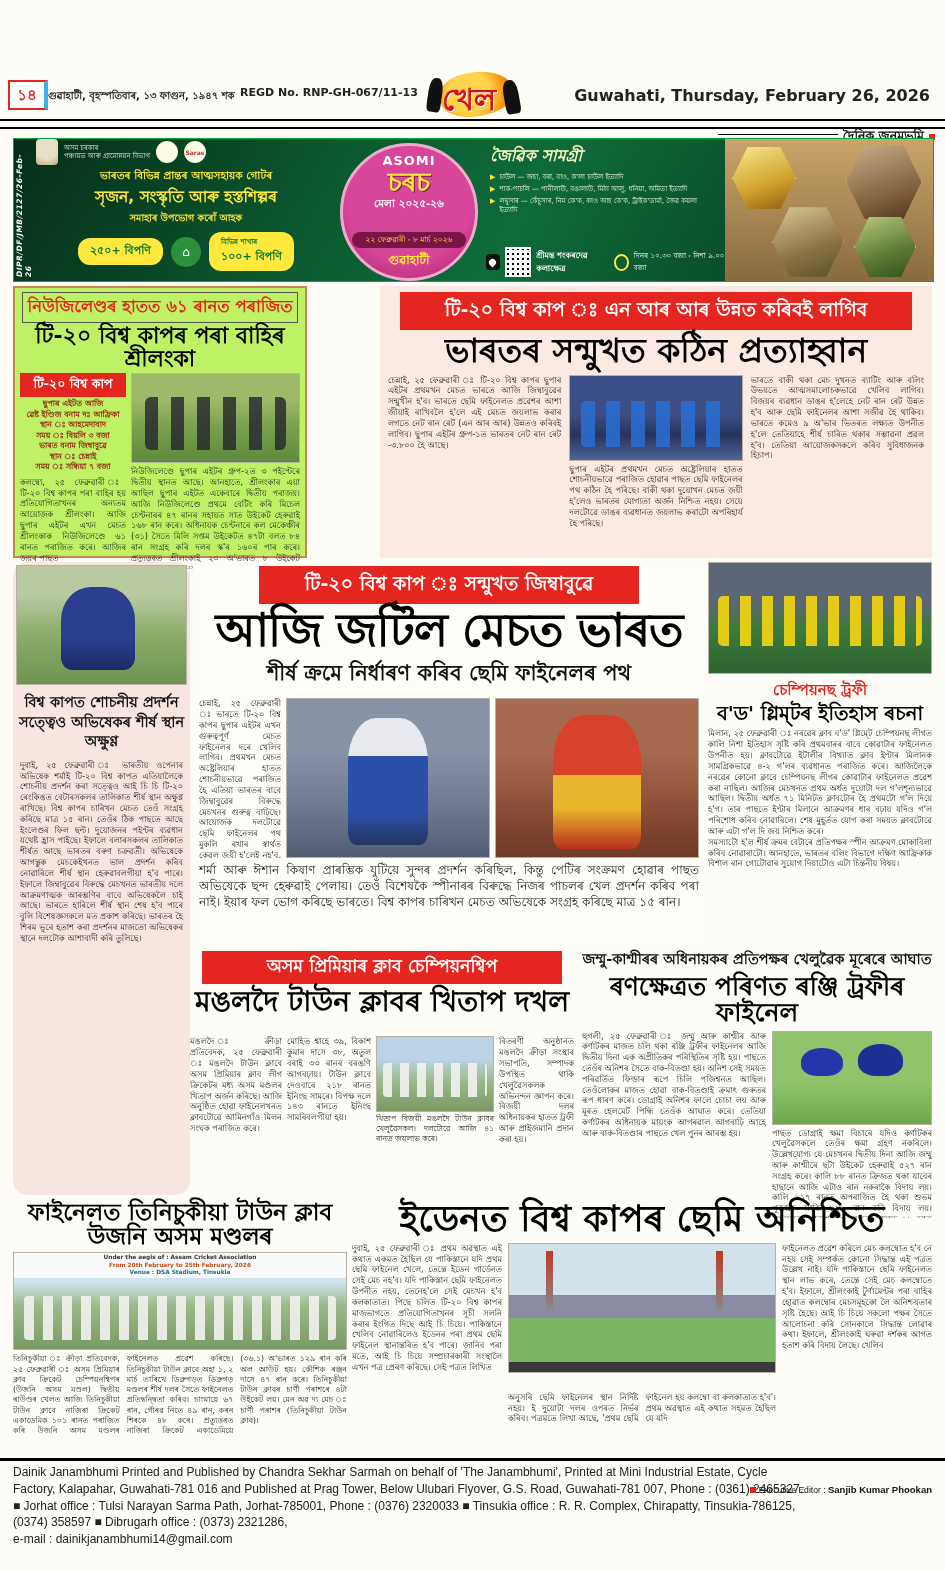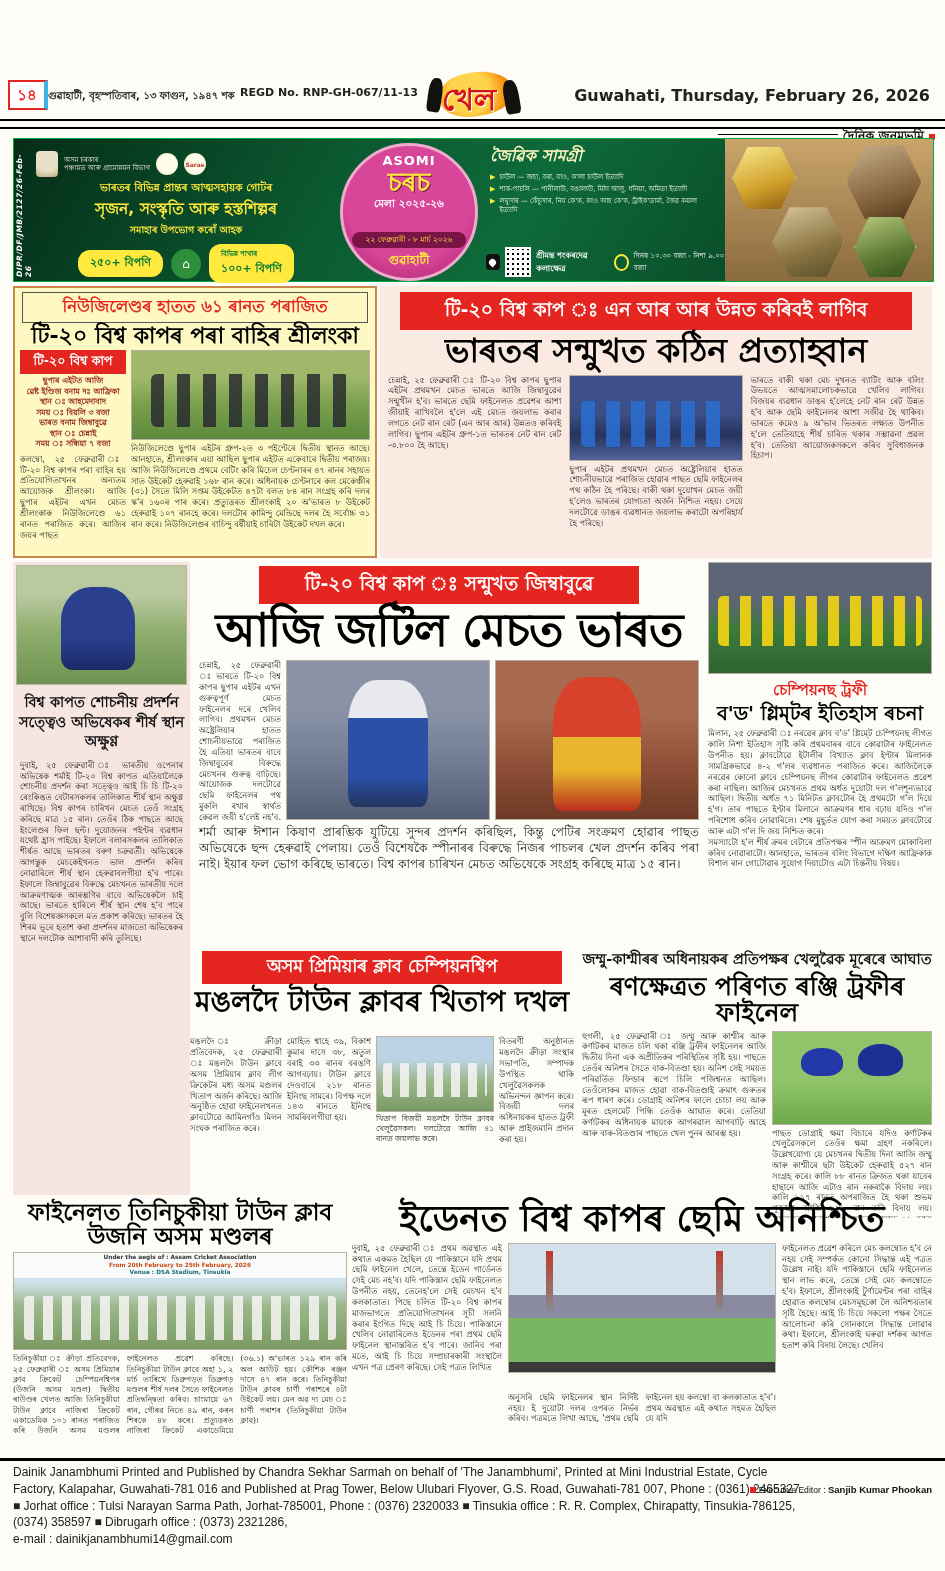--- a/index.html
+++ b/index.html
@@ -24,21 +24,21 @@
   .mast{left:412px;top:70px;width:120px;height:50px;}
   .splash{position:absolute;left:28px;top:2px;width:74px;height:44px;border-radius:50% 60% 55% 50%;
           background:radial-gradient(circle at 40% 45%,#ffd44d 0 40%,#f5920e 70%,#d96b07);transform:rotate(-8deg);}
   .mast-txt{position:absolute;left:30px;top:6px;font-size:30px;font-weight:900;color:#d61318;text-shadow:1px 1px 0 #fff;}
   .sil{position:absolute;background:#111;}
   
   .ad{left:13px;top:138px;width:919px;height:142px;display:flex;color:#fff;
       background:linear-gradient(120deg,#052d18 0%,#0b5a31 35%,#0e6b3a 55%,#06351d 100%);border:1px solid #0a4; }
   .dipr{position:absolute;left:1px;top:4px;height:134px;writing-mode:vertical-rl;transform:rotate(180deg);
         font-size:7.5px;font-weight:700;font-style:italic;color:#fff;letter-spacing:.5px;}
-  .ad-left{width:300px;margin-left:20px;padding:12px 2px;display:flex;flex-direction:column;}
+  .ad-left{width:300px;margin-left:20px;padding:0 2px;display:flex;flex-direction:column;}
   .ad-logos{display:flex;align-items:center;gap:6px;}
   .emblem{width:22px;height:26px;background:radial-gradient(circle at 50% 35%,#e8dfc8 0 55%,#b9a878);border-radius:4px;}
   .gvt{font-size:6.8px;line-height:1.25;color:#f3efdf;}
   .logo-c{width:22px;height:22px;border-radius:50%;background:radial-gradient(circle,#fefbe8 0 55%,#cde6b0);}
   .tag1{color:#ffe93c;font-weight:700;font-size:10.5px;margin-top:3px;}
   .tag2{color:#ffe93c;font-weight:900;font-size:15.5px;}
   .tag3{color:#ffe93c;font-weight:700;font-size:9.5px;}
   .pills{display:flex;align-items:center;gap:8px;margin-top:6px;justify-content:center;}
   .pill{background:#ffe93c;color:#073;font-weight:800;font-size:11px;border-radius:12px;padding:4px 12px;}
   .pill small{display:block;font-size:7px;font-weight:700;}
@@ -61,34 +61,34 @@
   .pin i{width:7px;height:7px;border-radius:50% 50% 50% 0;background:#fff;transform:rotate(-45deg);}
   .qr{width:26px;height:26px;background:
       repeating-linear-gradient(0deg,#000 0 2px,#fff 2px 5px),
       repeating-linear-gradient(90deg,#000 0 2px,#fff 2px 5px);background-blend-mode:screen;border:2px solid #fff;}
   .venue{font-size:8px;font-weight:800;color:#fff;}
   .clock{width:13px;height:13px;border-radius:50%;border:2px solid #ffe93c;}
   .timing{font-size:7.2px;color:#fff;}
   .hexes{width:208px;flex:none;position:relative;background:linear-gradient(180deg,#caa46a,#8a6b3e);}
   .hex{position:absolute;clip-path:polygon(25% 3%,75% 3%,98% 50%,75% 97%,25% 97%,2% 50%);border:2px solid #fff;}
   
-  .sl{left:13px;top:286px;width:364px;height:272px;border:2.5px solid #c9874b;background:#fef9c3;padding:3px 5px;box-sizing:border-box;}
+  .sl{left:13px;top:286px;width:294px;height:272px;border:2.5px solid #c9874b;background:#bef264;padding:3px 5px;box-sizing:border-box;}
   .sl-kick{border:1px solid #555;color:#e52520;font-weight:800;font-size:16.5px;text-align:center;padding:1px 2px;margin:1px 2px;}
   .sl-hl{font-size:22px;}
   .sl-grid{display:grid;grid-template-columns:106px 1fr;gap:5px;margin-top:3px;height:196px;overflow:hidden;}
   .sl-label{font-size:12.5px;padding:2px 0;margin-bottom:2px;}
   .sched{color:#8f1c12;font-weight:700;font-size:7.8px;line-height:1.35;text-align:center;white-space:pre-line;}
   
   .chal{left:380px;top:286px;width:552px;height:272px;background:#fbeae1;padding:6px 8px;box-sizing:border-box;}
   .chal-kick{font-size:19px;margin:0 12px;padding:3px 0;}
   .chal-hl{font-size:33px;margin:4px 0 6px;}
   .chal-cols{display:flex;gap:8px;height:166px;overflow:hidden;}
   .chal-col{flex:1;}
   
-  .sb{left:13px;top:562px;width:177px;height:633px;background:#f7e5e0;box-sizing:border-box;padding:3px;}
+  .sb{left:13px;top:562px;width:177px;height:633px;background:#f7e5e0;box-sizing:border-box;padding:3px;border-radius:15px;}
   .sb-hl{font-size:14.5px;font-weight:800;text-align:center;line-height:1.35;padding:8px 2px 6px;}
   
   .cp{left:193px;top:562px;width:512px;height:386px;box-sizing:border-box;padding:2px 6px;background:#fffdf7;}
   .cp-kick{font-size:19px;width:380px;margin:2px auto;padding:3px 0;}
   .cp-hl{font-size:46px;letter-spacing:-1px;margin-top:2px;}
   .cp-sub{font-size:21px;font-weight:800;text-align:center;margin-top:3px;}
   .cp-row{display:flex;gap:5px;margin-top:6px;height:160px;}
   .cp-cap{margin-top:5px;font-size:12px;}
   
   .ch{left:708px;top:562px;width:224px;height:386px;box-sizing:border-box;}
@@ -256,20 +256,21 @@
     <div class="photo" style="height:118px;background:linear-gradient(180deg,#b9c9a0 0 25%,#8fae6d 55%,#6e9350);">
       <div style="position:absolute;left:26%;top:18%;width:44%;height:70%;background:linear-gradient(180deg,#2b3f8f 0 60%,#1c2a66);border-radius:40% 40% 15% 15%;"></div>
     </div>
     <div class="sb-hl">বিশ্ব কাপত শোচনীয় প্ৰদৰ্শন সত্ত্বেও অভিষেকৰ শীৰ্ষ স্থান অক্ষুণ্ণ</div>
     <div class="bt jt" style="padding:2px 4px;">দুবাই, ২৫ ফেব্ৰুৱাৰী ঃ ভাৰতীয় ওপেনাৰ অভিষেক শৰ্মাই টি-২০ বিশ্ব কাপত এতিয়ালৈকে শোচনীয় প্ৰদৰ্শন কৰা সত্ত্বেও আই চি চি টি-২০ ৰেংকিঙত বেটাৰসকলৰ তালিকাত শীৰ্ষ স্থান অক্ষুণ্ণ ৰাখিছে। বিশ্ব কাপৰ চাৰিখন মেচত তেওঁ সংগ্ৰহ কৰিছে মাত্ৰ ১৫ ৰান। তেওঁৰ ঠিক পাছতে আছে ইংলেণ্ডৰ ফিল ছল্ট। দুয়োজনৰ পইণ্টৰ ব্যৱধান যথেষ্ট হ্ৰাস পাইছে। ইফালে বলাৰসকলৰ তালিকাত শীৰ্ষত আছে ভাৰতৰ বৰুণ চক্ৰৱৰ্তী। অভিষেকে আগন্তুক মেচকেইখনত ভাল প্ৰদৰ্শন কৰিব নোৱাৰিলে শীৰ্ষ স্থান হেৰুৱাবলগীয়া হ'ব পাৰে। ইফালে জিম্বাবুৱেৰ বিৰুদ্ধে মেচখনত ভাৰতীয় দলে আক্ৰমণাত্মক আৰম্ভণিৰ বাবে অভিষেকলৈ চাই আছে। ভাৰতে হাৰিলে শীৰ্ষ স্থান শেষ হ'ব পাৰে বুলি বিশেষজ্ঞসকলে মত প্ৰকাশ কৰিছে। ভাৰতৰ হৈ শিৰম ভূৰে হতাশ কৰা প্ৰদৰ্শনৰ মাজতো অভিষেকৰ স্থানে দলটোক আশাবাদী কৰি তুলিছে।</div>
   </div>
 
   <div class="abs cp">
     <div class="redbox cp-kick">টি-২০ বিশ্ব কাপ ঃ সন্মুখত জিম্বাবুৱে</div>
     <div class="hl cp-hl">আজি জটিল মেচত ভাৰত</div>
+    <div class="cp-sub">শীৰ্ষ ক্ৰমে নিৰ্ধাৰণ কৰিব ছেমি ফাইনেলৰ পথ</div>
     <div class="cp-row">
       <div class="bt jt" style="width:82px;flex:none;overflow:hidden;">চেন্নাই, ২৫ ফেব্ৰুৱাৰী ঃ ভাৰতে টি-২০ বিশ্ব কাপৰ ছুপাৰ এইটৰ এখন গুৰুত্বপূৰ্ণ মেচত ফাইনেলৰ দৰে খেলিব লাগিব। প্ৰথমখন মেচত অষ্ট্ৰেলিয়াৰ হাতত শোচনীয়ভাৱে পৰাজিত হৈ এতিয়া ভাৰতৰ বাবে জিম্বাবুৱেৰ বিৰুদ্ধে মেচখনৰ গুৰুত্ব বাঢ়িছে। আয়োজক দলটোৱে ছেমি ফাইনেলৰ পথ মুকলি ৰখাৰ স্বাৰ্থত কেৱল জয়ী হ'লেই নহ'ব, ডাঙৰ ব্যৱধানত জয়লাভ কৰিব লাগিব। দলৰ মূল চিন্তাৰ কাৰণ হৈছে ব্যাটিং ক্ৰমৰ ব্যৰ্থতা।</div>
       <div class="photo" style="flex:1;background:linear-gradient(180deg,#8a93a6 0 30%,#6d7890 70%,#525c72);">
         <div style="position:absolute;left:30%;top:12%;width:40%;height:80%;background:linear-gradient(180deg,#e8e9ee 0 30%,#2a50a8 30% 75%,#24355f);border-radius:35% 35% 10% 10%;"></div>
       </div>
       <div class="photo" style="flex:1;background:linear-gradient(180deg,#a86a4e 0 35%,#8a4c34 70%,#6e3a26);">
         <div style="position:absolute;left:28%;top:10%;width:44%;height:85%;background:linear-gradient(180deg,#d8422c 0 45%,#e8b52c 45% 70%,#b92f1e);border-radius:35% 35% 10% 10%;"></div>
       </div>
     </div>
     <div class="bt jt cp-cap">শৰ্মা আৰু ঈশান কিষাণ প্ৰাৰম্ভিক যুটিয়ে সুন্দৰ প্ৰদৰ্শন কৰিছিল, কিন্তু পেটিৰ সংক্ৰমণ হোৱাৰ পাছত অভিষেকে ছন্দ হেৰুৱাই পেলায়। তেওঁ বিশেষকৈ স্পীনাৰৰ বিৰুদ্ধে নিজৰ পাচলৰ খেল প্ৰদৰ্শন কৰিব পৰা নাই। ইয়াৰ ফল ভোগ কৰিছে ভাৰতে। বিশ্ব কাপৰ চাৰিখন মেচত অভিষেকে সংগ্ৰহ কৰিছে মাত্ৰ ১৫ ৰান।</div>

